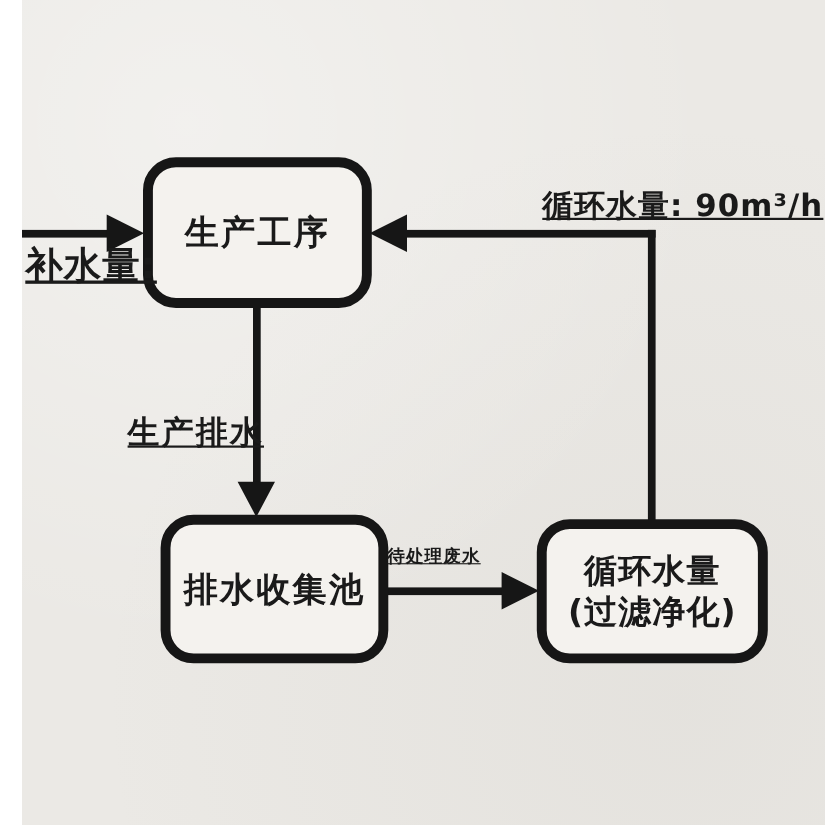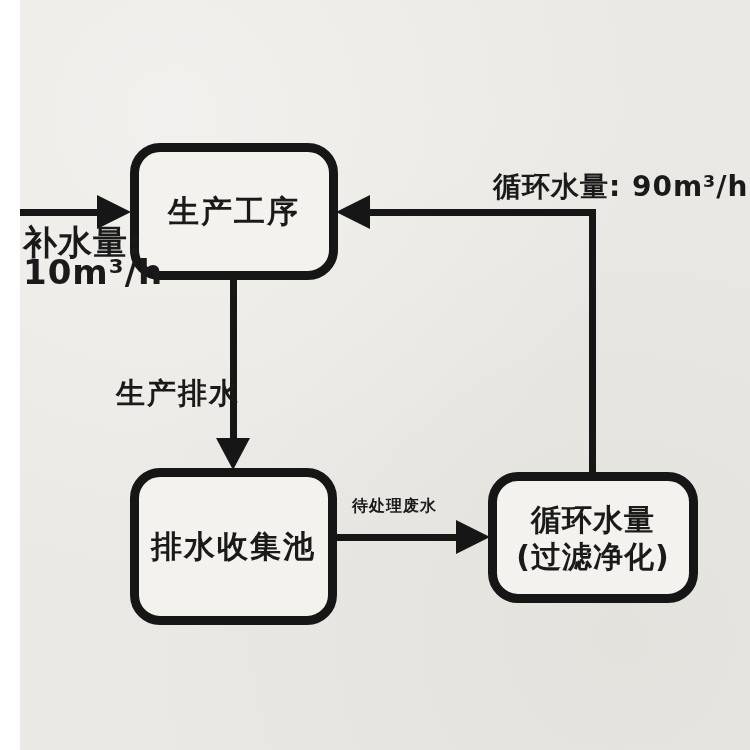--- a/index.html
+++ b/index.html
@@ -30,21 +30,21 @@
     display: flex;
     flex-direction: column;
     align-items: center;
     justify-content: center;
     text-align: center;
     font-weight: 700;
     font-size: 31px;
     letter-spacing: 2px;
   }
   #node-production { left: 110px; top: 143px; width: 208px; height: 137px; }
-  #node-collection { left: 110px; top: 468px; width: 207px; height: 157px; }
+  #node-collection { left: 126px; top: 468px; width: 207px; height: 135px; }
   #node-treatment  { left: 468px; top: 472px; width: 210px; height: 131px;
                      font-size: 30px; line-height: 37px; letter-spacing: 1px; }
 
   
   .line { position: absolute; background: #161616; }
   #makeup-shaft    { left: 0;     top: 209px; width: 80px;  height: 7px; }
   #recycle-h-shaft { left: 350px; top: 209px; width: 226px; height: 7px; }
   #recycle-v-shaft { left: 569px; top: 209px; width: 7px;   height: 266px; }
   #drain-shaft     { left: 210px; top: 278px; width: 7px;   height: 161px; }
   #waste-shaft     { left: 315px; top: 534px; width: 122px; height: 7px; }
@@ -60,20 +60,21 @@
   #makeup-head  { left: 77px;  top: 195px; }
   #recycle-head { left: 316px; top: 195px; }
   #drain-head   { left: 196px; top: 438px; }
   #waste-head   { left: 436px; top: 520px; }
 
   
   .edge-label {
     position: absolute;
     font-weight: 700;
     white-space: nowrap;
+    text-decoration: underline;
   }
   #label-makeup  { left: 3px;   top: 227px; font-size: 34px; line-height: 30px; letter-spacing: 1px; }
   #label-recycle { left: 473px; top: 168px; font-size: 28px; letter-spacing: 1px; }
   #label-drain   { left: 96px;  top: 374px; font-size: 29px; letter-spacing: 2px; }
   #label-waste   { left: 332px; top: 496px; font-size: 16px; letter-spacing: 1px; }
 </style>
 </head>
 <body>
 
 <div class="canvas">
@@ -97,21 +98,20 @@
     <span>排水收集池</span>
   </div>
 
   <div class="node" id="node-treatment">
     <span>循环水量</span>
     <span>(过滤净化)</span>
   </div>
 
   <div class="edge-label" id="label-makeup">
     <div>补水量:</div>
-    <div>10m³/h</div>
   </div>
 
   <div class="edge-label" id="label-recycle">循环水量: 90m³/h</div>
 
   <div class="edge-label" id="label-drain">生产排水</div>
 
   <div class="edge-label" id="label-waste">待处理废水</div>
 
 </div>
 

